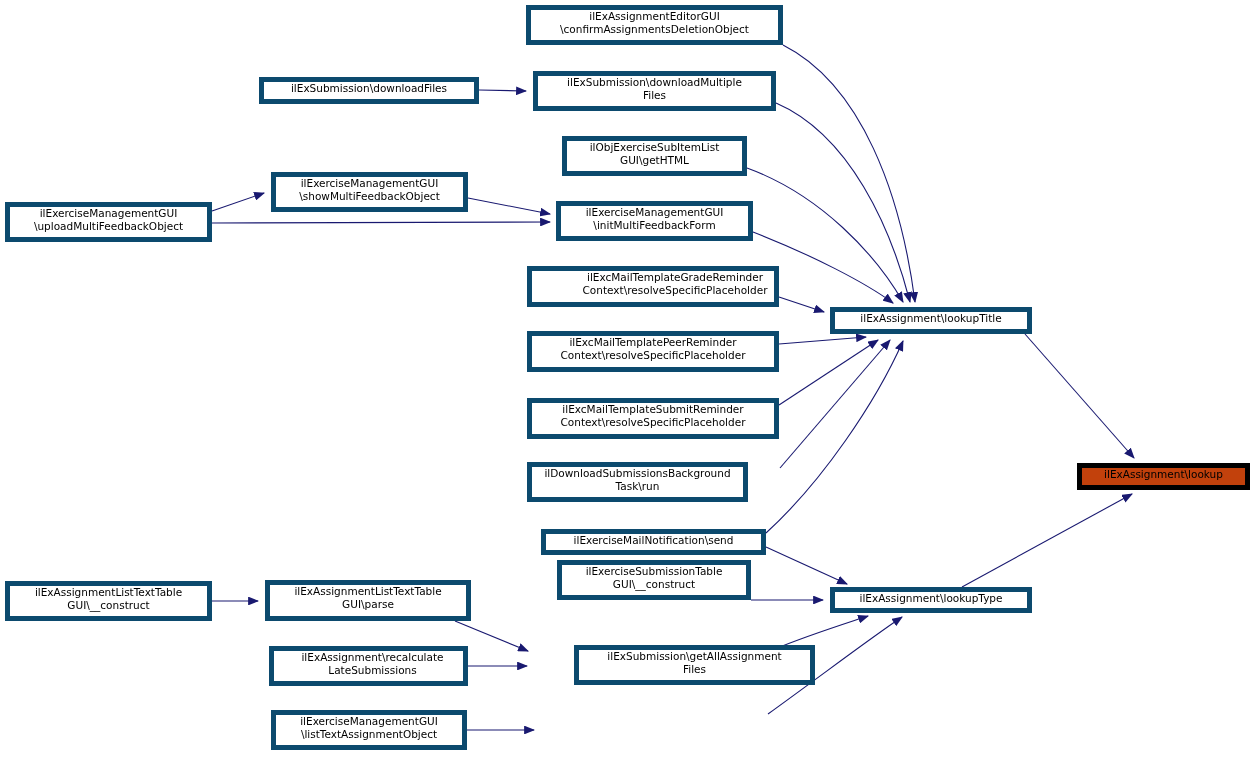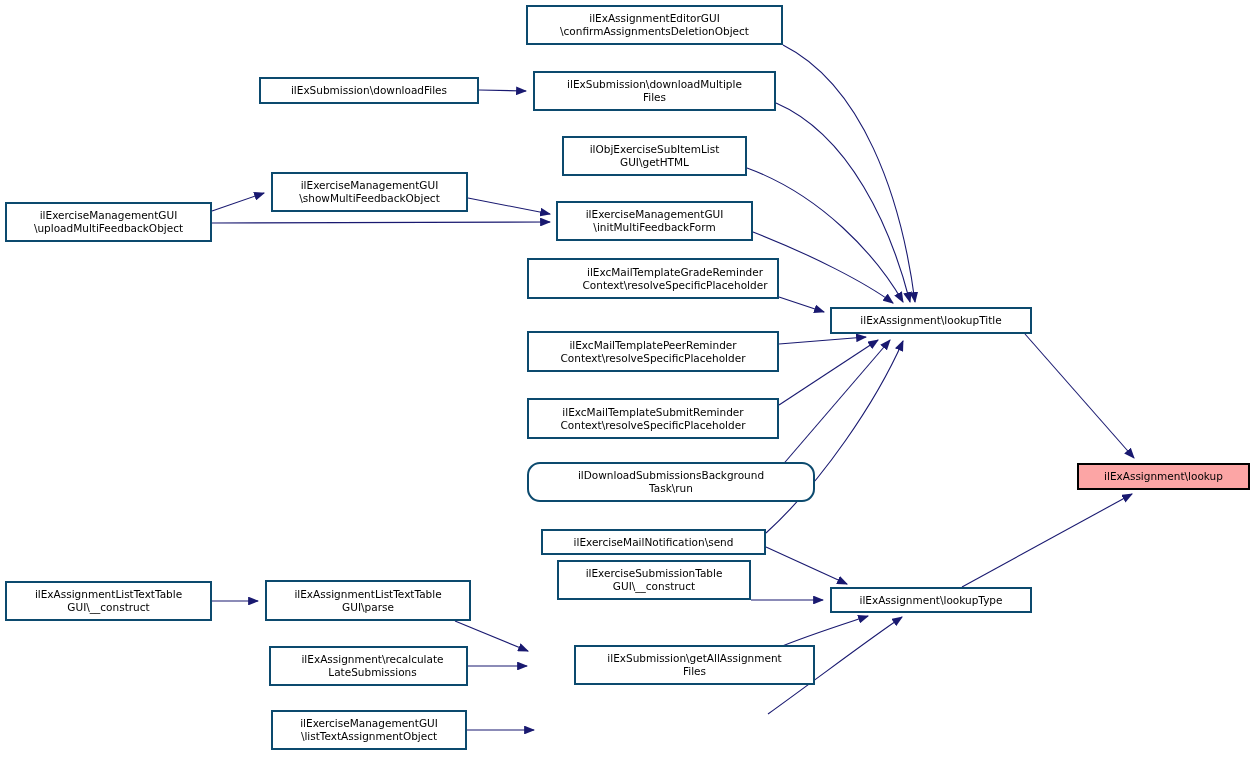--- a/index.html
+++ b/index.html
@@ -3,39 +3,39 @@
 <meta charset="utf-8">
 <style>
   html,body { margin:0; padding:0; background:#fff; }
   #canvas {
     position:relative; width:1255px; height:757px; background:#ffffff;
     font-family:"DejaVu Sans", sans-serif; overflow:hidden;
   }
   #edges { position:absolute; left:0; top:0; width:1255px; height:757px; }
   .node {
     position:absolute; box-sizing:border-box;
-    display:flex; align-items:center; justify-content:center;
-    background:#ffffff; border:2px solid #0c4a6e; color:#000;
+    display:flex; justify-content:center;
+    background:#ffffff; border:5px solid #0c4a6e; color:#000;
     font-size:10.5px; line-height:13px; text-align:center;
   }
   .node-label { white-space:pre-line; }
-  #n-lookup { background:#fca5a5; border-color:#000; }
+  #n-lookup { background:#c2410c; border-color:#000; }
 
   
   #n-confirm-deletion          { left:526px; top:5px;   width:257px; height:40px; }
   #n-download-files            { left:259px; top:77px;  width:220px; height:27px; }
   #n-download-multiple         { left:533px; top:71px;  width:243px; height:40px; }
   #n-get-html                  { left:562px; top:136px; width:185px; height:40px; }
   #n-show-multi-feedback       { left:271px; top:172px; width:197px; height:40px; }
   #n-upload-multi-feedback     { left:5px;   top:202px; width:207px; height:40px; }
   #n-init-multi-feedback       { left:556px; top:201px; width:197px; height:40px; }
-  #n-grade-reminder            { left:527px; top:258px; width:252px; height:41px;padding-left:44px; }
+  #n-grade-reminder            { left:527px; top:266px; width:252px; height:41px;padding-left:44px; }
   #n-peer-reminder             { left:527px; top:331px; width:252px; height:41px; }
   #n-submit-reminder           { left:527px; top:398px; width:252px; height:41px; }
-  #n-background-run            { left:527px; top:462px; width:288px; height:40px;border-radius:13px; }
+  #n-background-run            { left:527px; top:462px; width:221px; height:40px; }
   #n-mail-send                 { left:541px; top:529px; width:225px; height:26px; }
   #n-submission-table-construct{ left:557px; top:560px; width:194px; height:40px; }
   #n-list-text-table-construct { left:5px;   top:581px; width:207px; height:40px; }
   #n-list-text-table-parse     { left:265px; top:580px; width:206px; height:41px; }
   #n-recalculate-late          { left:269px; top:646px; width:199px; height:40px;padding-left:8px; }
   #n-list-text-assignment      { left:271px; top:710px; width:196px; height:40px; }
   #n-get-all-files             { left:534px; top:645px; width:241px; height:40px;margin-left:40px; }
   #n-get-files-by-users        { left:541px; top:710px; width:227px; height:40px; }
   #n-lookup-title              { left:830px; top:307px; width:202px; height:27px; }
   #n-lookup-type               { left:830px; top:587px; width:202px; height:26px; }

